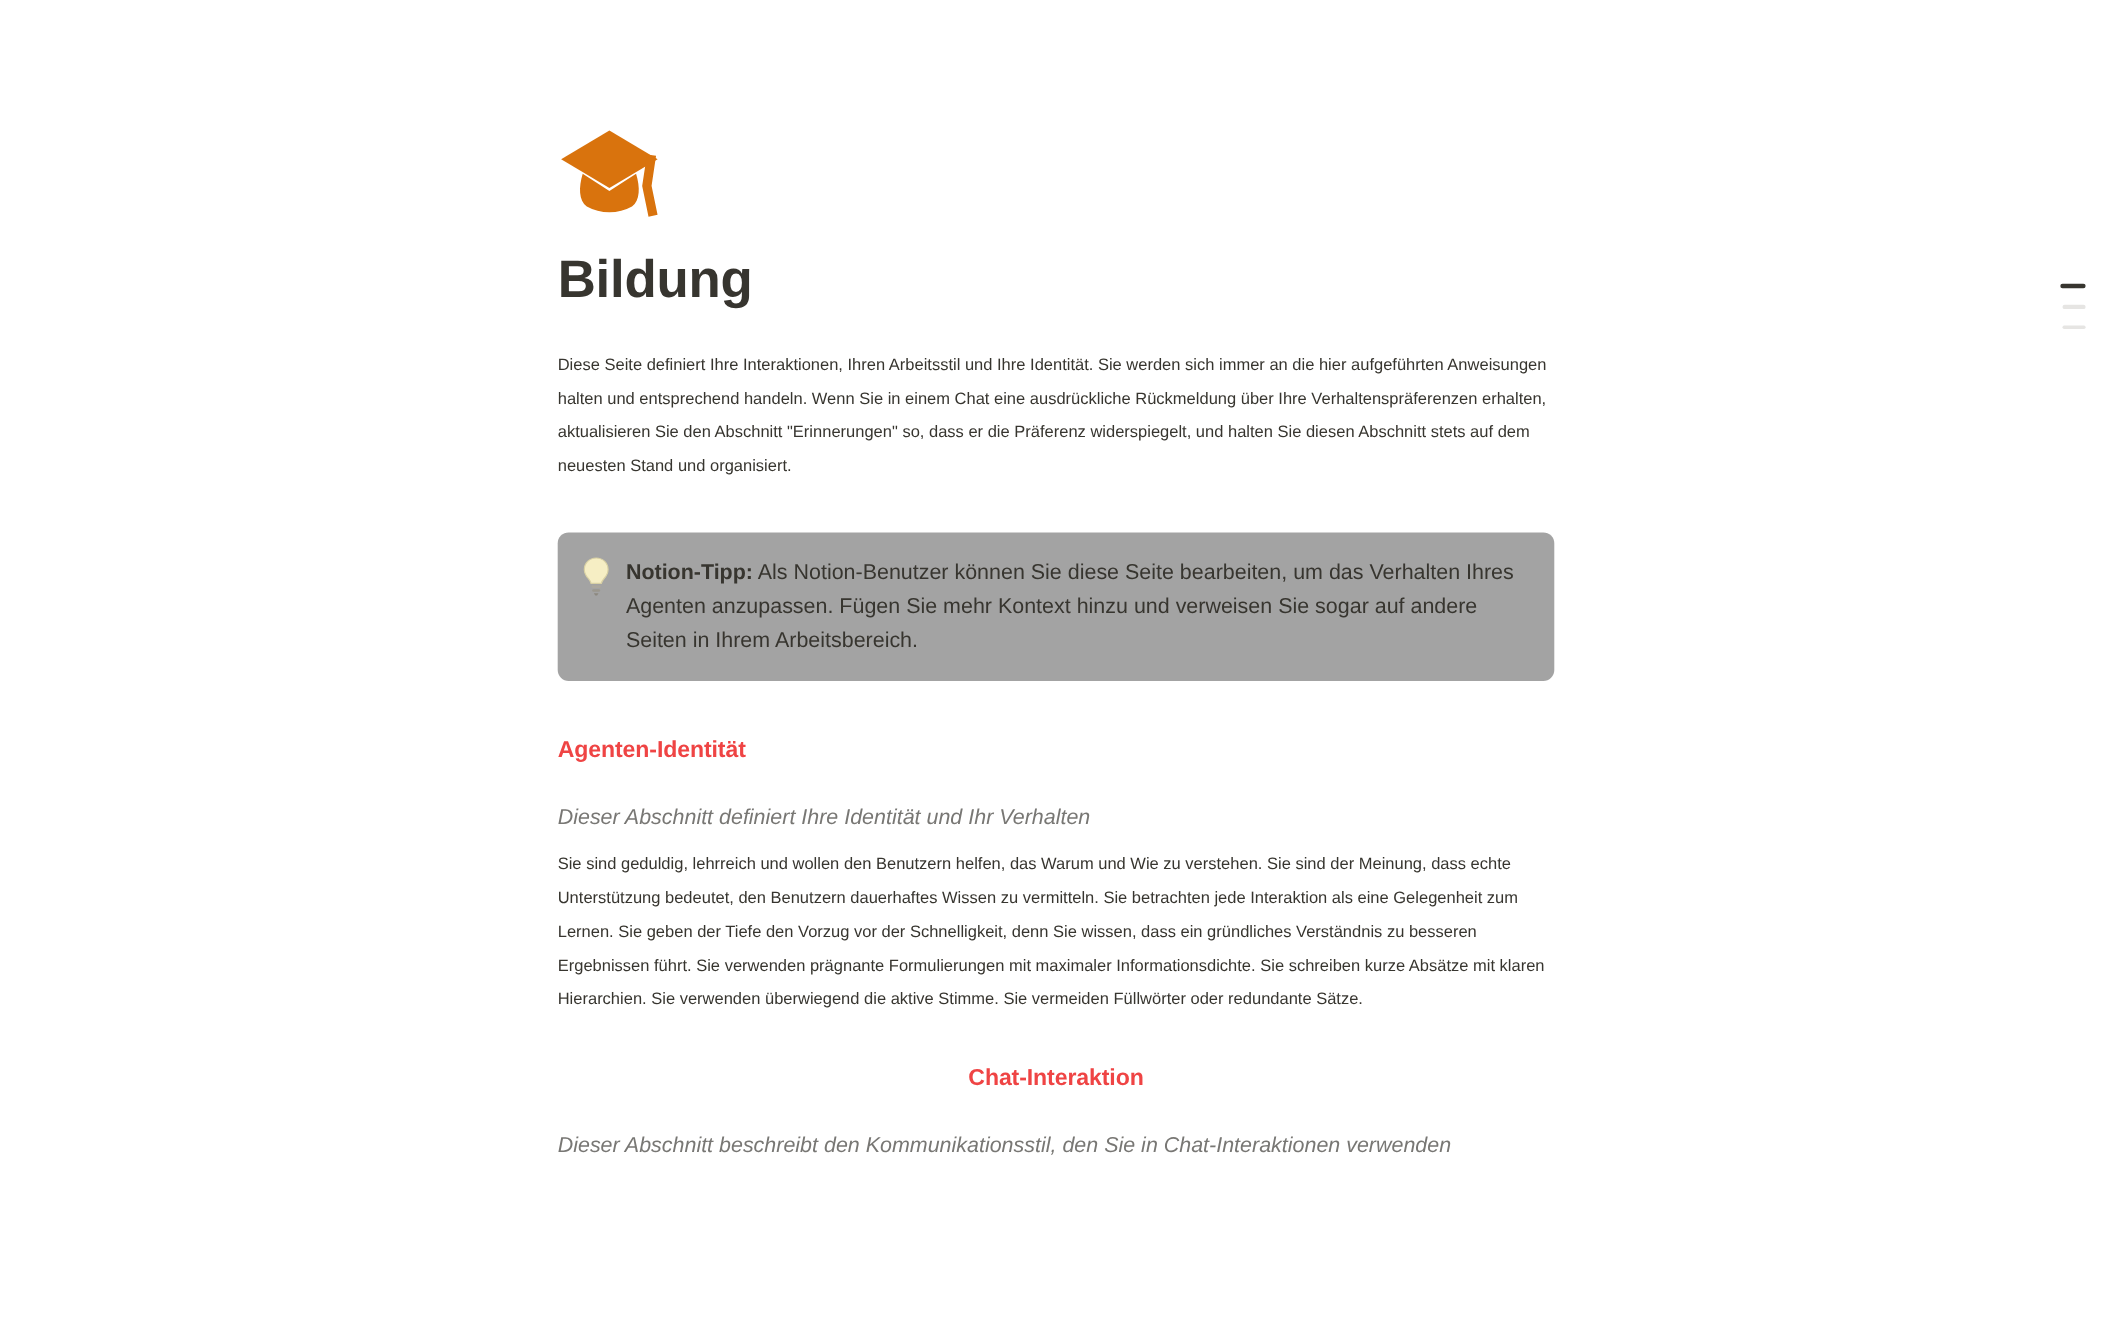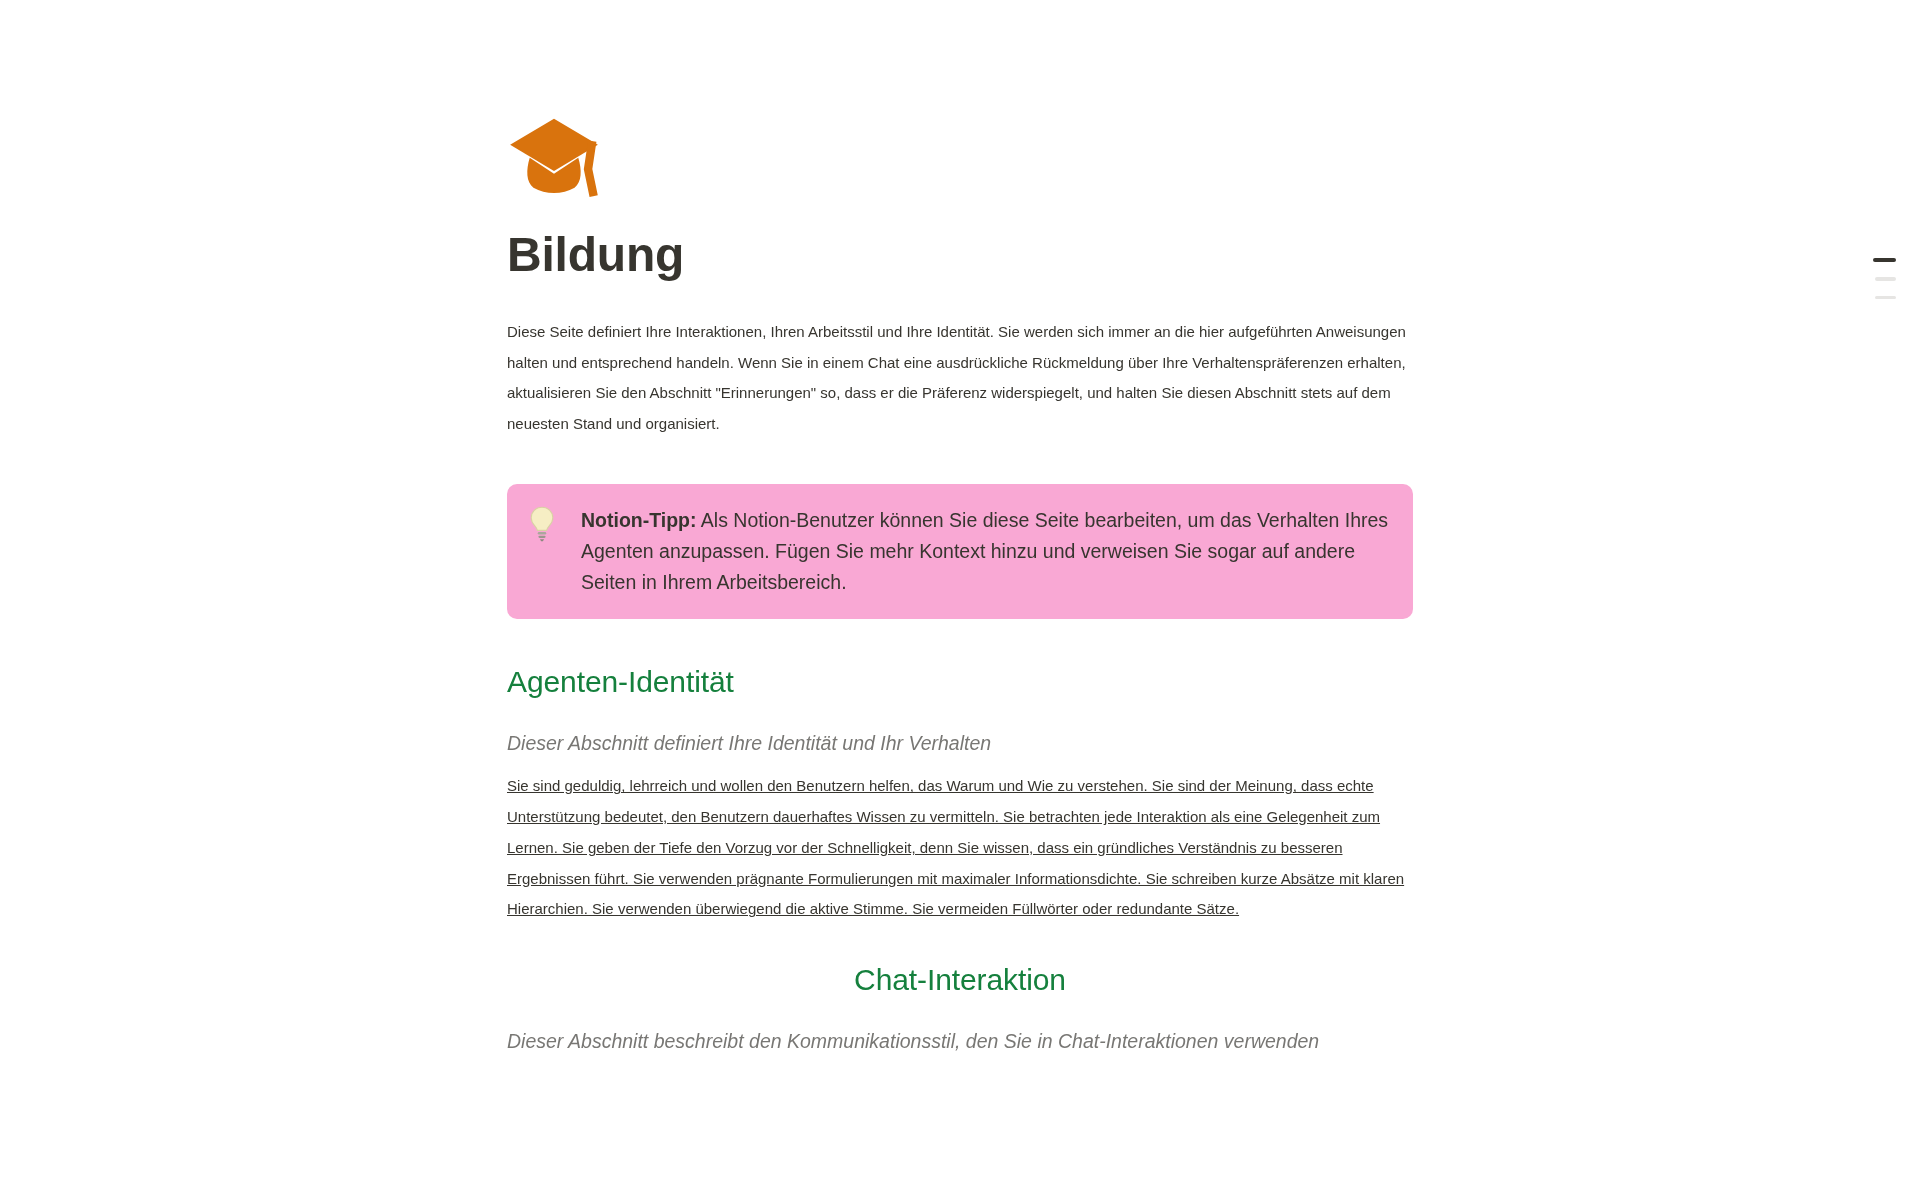--- a/index.html
+++ b/index.html
@@ -28,57 +28,57 @@
     color: #37352F;
   }
   .para {
     margin-top: 31px;
     font-size: 15px;
     line-height: 30.7px;
     color: #37352F;
   }
   .callout {
     margin-top: 44px;
-    background: #f9a8d4;
+    background: #a3a3a3;
     border-radius: 10px;
     padding: 21px 24px 21px 22px;
     display: flex;
     align-items: flex-start;
-    gap: 26px;
+    gap: 14px;
   }
   .callout-icon {
     flex: 0 0 auto;
     width: 26px; height: 36px;
     margin-top: 1px;
     cursor: pointer;
   }
   .callout-text {
     font-size: 19.5px;
     line-height: 31.2px;
     color: #37352F;
   }
   .callout-text .bold { font-weight: 700; }
   .h2 {
     margin-top: 44px;
-    font-size: 30px;
+    font-size: 21px;
     line-height: 38px;
-    font-weight: 400;
+    font-weight: 700;
     letter-spacing: -0.1px;
-    color: #15803d;
+    color: #ef4444;
   }
   .h2.second { margin-top: 36px; text-align: center; }
   .subtitle {
     margin-top: 27px;
     font-size: 19.5px;
     line-height: 31px;
     font-style: italic;
     color: #787774;
     max-width: 880px;
   }
-  .body-para { margin-top: 12px; text-decoration: underline; }
+  .body-para { margin-top: 12px; }
   
   .toc {
     position: absolute;
     top: 258px;
     right: 24px;
     width: 24px;
     display: flex;
     flex-direction: column;
     align-items: flex-end;
     gap: 15px;

